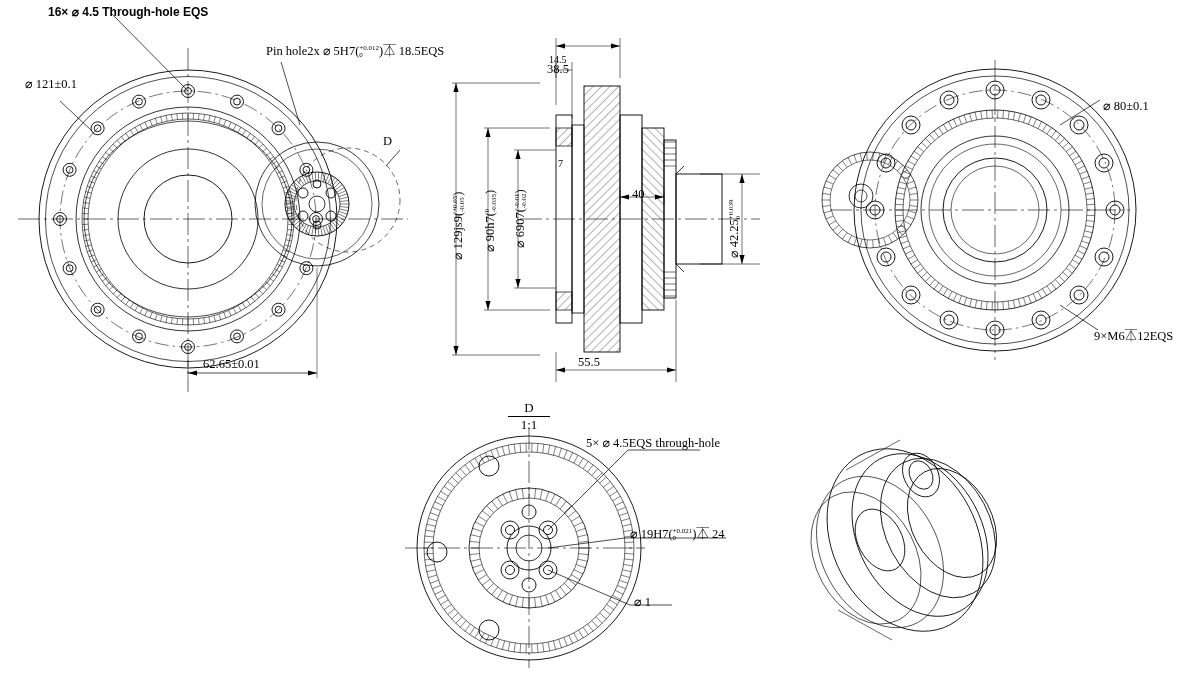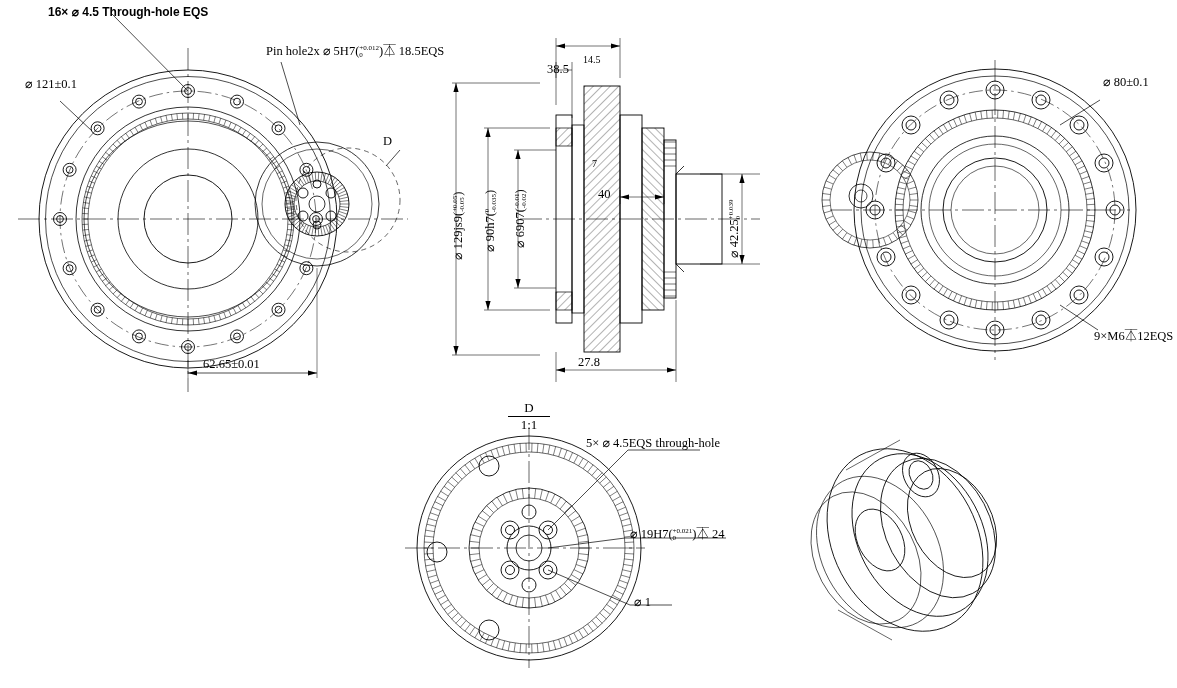--- a/index.html
+++ b/index.html
@@ -3,21 +3,21 @@
 <meta charset="utf-8">
 <style>
   html,body{margin:0;padding:0;background:#ffffff;}
   body{width:1177px;height:688px;position:relative;overflow:hidden;
        font-family:"Liberation Serif", serif;color:#000;}
   .stage{position:absolute;left:0;top:0;width:1177px;height:497px;text-decoration:underline;}
   svg{position:absolute;left:0;top:0;width:1177px;height:688px;overflow:visible;}
   .lbl{position:absolute;white-space:nowrap;font-family:"Liberation Serif", serif;
        font-size:12.5px;line-height:1.1;color:#000;}
   .lbl.bold{font-family:"Liberation Sans", sans-serif;font-weight:bold;font-size:12px;}
-  .lbl.small{font-size:10px;margin-left:34px;}
+  .lbl.small{font-size:10px;}
   .vert{transform-origin:0 0;}
   .frac{display:inline-block;vertical-align:middle;font-size:7px;line-height:1.02;text-align:left;
         position:relative;top:-0.5px;}
   .frac span{display:block;}
   .dtitle{position:absolute;text-align:center;font-size:13px;}
   .dtitle .bar{border-bottom:1px solid #000;display:block;padding:0 3px;}
 </style>
 </head>
 <body>
 
@@ -808,37 +808,37 @@
 
 <div class="lbl" style="left:25px;top:78px;">⌀ 121±0.1</div>
 
 <div class="lbl" style="left:383px;top:135px;">D</div>
 
 <div class="lbl" style="left:203px;top:358px;">62.65±0.01</div>
 
 <div class="lbl" style="left:547px;top:30px;margin-top:33px;">38.5</div>
 <div class="lbl small" style="left:549px;top:54px;">14.5</div>
 <div class="lbl small" style="left:558px;top:158px;">7</div>
-<div class="lbl" style="left:598px;top:188px;text-align:center;">40</div>
-<div class="lbl" style="left:578px;top:356px;">27.8</div>
+<div class="lbl" style="left:632px;top:188px;text-align:center;">40</div>
+<div class="lbl" style="left:578px;top:356px;">55.5</div>
 
 <div class="lbl vert" style="left:452px;top:260px;transform:rotate(-90deg);">
   <span>⌀ 129js9(</span><span class="frac"><span>+0.05</span><span>-0.05</span></span><span>)</span>
 </div>
 <div class="lbl vert" style="left:484px;top:252px;transform:rotate(-90deg);">
   <span>⌀ 90h7(</span><span class="frac"><span>0</span><span>-0.035</span></span><span>)</span>
 </div>
 <div class="lbl vert" style="left:514px;top:248px;transform:rotate(-90deg);">
   <span>⌀ 6907(</span><span class="frac"><span>-0.01</span><span>-0.02</span></span><span>)</span>
 </div>
 <div class="lbl vert" style="left:728px;top:258px;transform:rotate(-90deg);">
   <span>⌀ 42.25</span><span class="frac"><span>+0.039</span><span>0</span></span>
 </div>
 
-<div class="lbl" style="left:1103px;top:76px;">⌀ 80±0.1</div>
+<div class="lbl" style="left:1103px;top:100px;">⌀ 80±0.1</div>
 <div class="lbl" style="left:1094px;top:330px;">9×M6⏄12EQS</div>
 
 <div class="dtitle" style="left:508px;top:400px;width:42px;">
   <span class="bar">D</span>
   <span>1:1</span>
 </div>
 
 <div class="lbl" style="left:586px;top:437px;">5× ⌀ 4.5EQS through-hole</div>
 
 <div class="lbl" style="left:630px;top:528px;">

